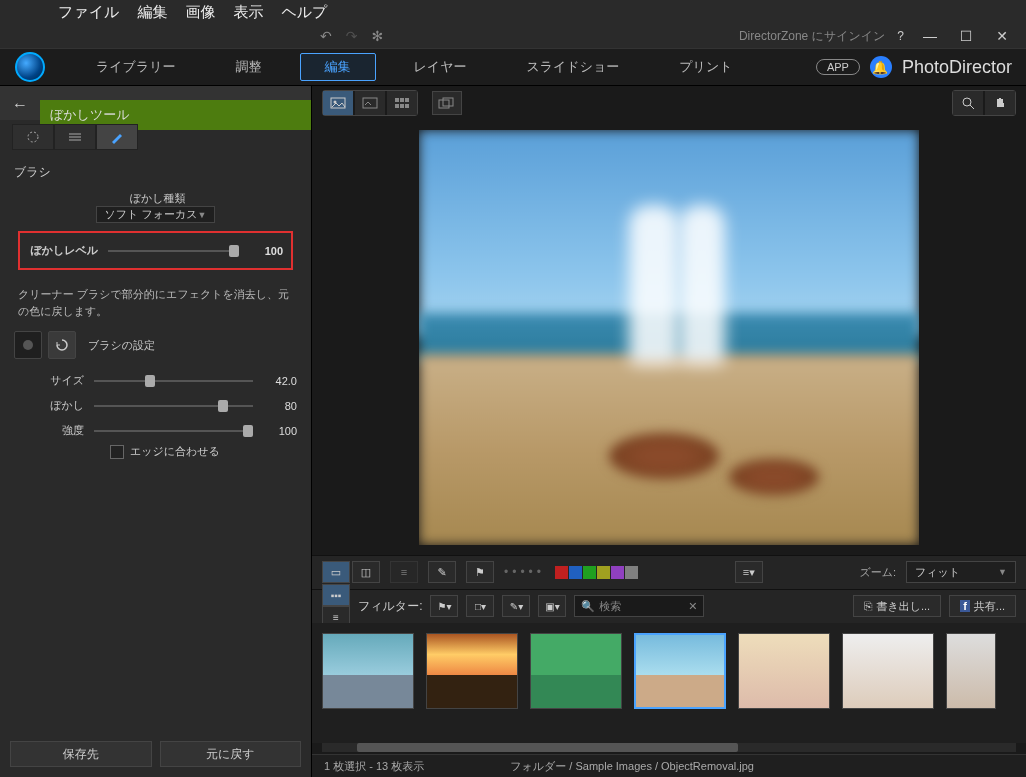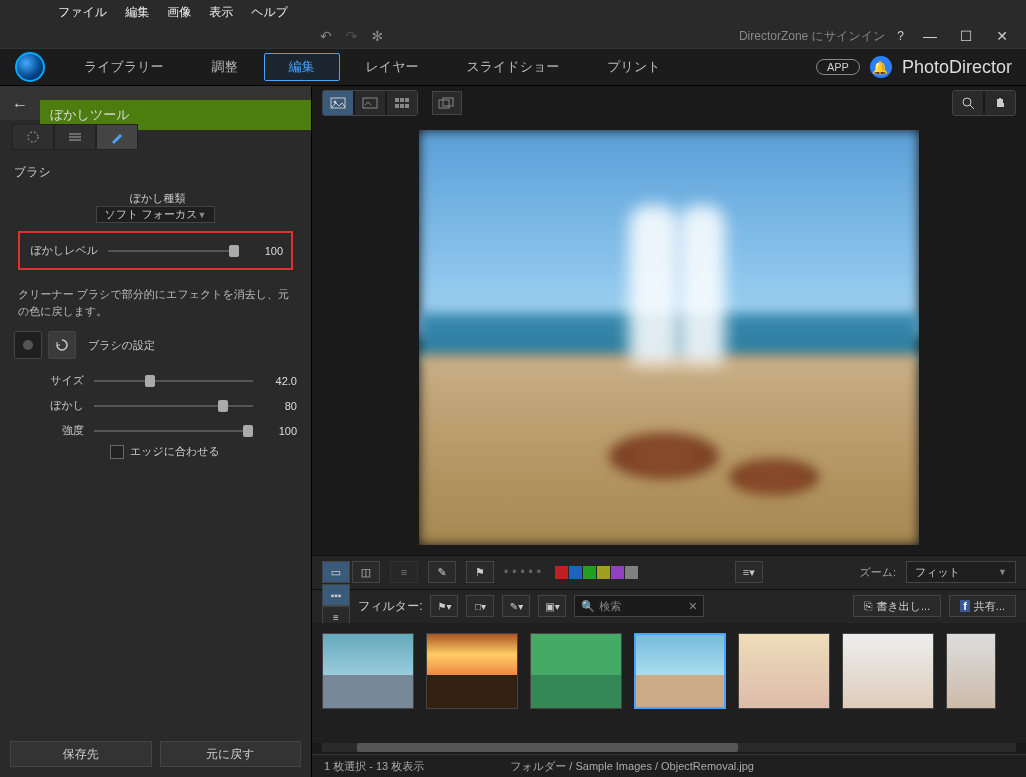--- a/index.html
+++ b/index.html
@@ -1,24 +1,24 @@
 <!DOCTYPE html>
 <html><head>
 <meta charset="utf-8">
 <style>
 * { margin: 0; padding: 0; box-sizing: border-box; font-family: "Meiryo", "Hiragino Sans", sans-serif; }
 body { background: #1a1a1a; color: #ccc; width: 1026px; height: 777px; overflow: hidden; font-size: 12px; }
 .topbar { height: 24px; background: #2a2a2a; display: flex; align-items: center; padding: 0 8px; }
 .topbar .menu { display: flex; gap: 18px; margin-left: 50px; }
-.topbar .menu span { color: #eee; font-size: 12px; cursor: pointer; }
+.topbar .menu span { color: #eee; font-size: 15px; cursor: pointer; }
 .winctrl { display: flex; gap: 8px; }
 .winctrl span { width: 28px; text-align: center; color: #ccc; font-size: 14px; cursor: pointer; }
 .toolrow { height: 24px; background: #2a2a2a; display: flex; align-items: center; padding-left: 320px; gap: 14px; color: #888; }
 .toolrow .icon { font-size: 14px; }
-.maintabs { height: 38px; background: #1c1c1c; display: flex; align-items: stretch; border-top: 1px solid #333; border-bottom: 1px solid #000; }
+.maintabs { height: 38px; background: #1c1c1c; display: flex; align-items: stretch; border-top: 1px solid #333; border-bottom: 1px solid #000; gap: 12px; }
 .app-logo { width: 60px; display: flex; align-items: center; justify-content: center; }
 .app-logo .circle { width: 30px; height: 30px; border-radius: 50%; background: radial-gradient(circle at 35% 35%, #4af 0%, #048 60%, #024 100%); border: 2px solid #0af; }
 .maintabs .tab { padding: 0 24px; display: flex; align-items: center; color: #bbb; font-size: 13px; cursor: pointer; }
 .maintabs .tab.active { color: #4aa3ff; border: 1px solid #4aa3ff; background: #1a2530; margin: 4px 2px; border-radius: 2px; }
 .maintabs .spacer { flex: 1; }
 .maintabs .appbadge { display: flex; align-items: center; gap: 10px; padding-right: 14px; }
 .appbadge .pill { border: 1px solid #888; border-radius: 10px; padding: 1px 10px; font-size: 11px; color: #ccc; }
 .appbadge .bell { width: 22px; height: 22px; border-radius: 50%; background: #2a7fff; display: flex; align-items: center; justify-content: center; color: #fff; font-size: 13px; }
 .appbadge .brand { font-size: 18px; color: #ddd; font-weight: 300; }
 .content { display: flex; height: 691px; }
@@ -33,21 +33,21 @@
 .sb-section .sectitle { font-size: 12px; color: #ccc; margin-bottom: 10px; }
 .row { display: flex; align-items: center; margin: 8px 0; flex-direction: column; }
 .row .label { width: 80px; text-align: right; padding-right: 10px; font-size: 11px; color: #ccc; }
 .dropdown { flex: 1; background: #1f1f1f; border: 1px solid #444; height: 22px; display: flex; align-items: center; padding: 0 8px; font-size: 11px; color: #ccc; justify-content: space-between; cursor: pointer; }
 .dropdown .arrow { color: #888; font-size: 9px; }
 .slider-row { display: flex; align-items: center; }
 .slider-row .label { width: 80px; text-align: right; padding-right: 10px; font-size: 11px; }
 .slider-track { flex: 1; height: 2px; background: #555; position: relative; }
 .slider-thumb { position: absolute; top: -5px; width: 10px; height: 12px; background: #aaa; border-radius: 2px; }
 .slider-val { width: 44px; text-align: right; font-size: 11px; color: #ddd; }
-.highlight-box { border: 2px solid #e03030; padding: 10px 8px; margin: 8px 4px; }
+.highlight-box { border: 2px solid #e03030; padding: 10px 8px; margin: 8px 4px; font-weight: bold; }
 .desc { font-size: 11px; color: #bbb; line-height: 1.5; padding: 8px 4px; }
 .brush-icons { display: flex; gap: 6px; align-items: center; padding: 4px 0; }
 .brush-icons .bicon { width: 28px; height: 28px; background: #1f1f1f; border: 1px solid #444; border-radius: 2px; display: flex; align-items: center; justify-content: center; cursor: pointer; }
 .brush-icons .label { font-size: 11px; margin-left: 6px; }
 .checkbox-row { display: flex; align-items: center; gap: 6px; padding: 6px 0 6px 96px; font-size: 11px; }
 .checkbox-row .cb { width: 14px; height: 14px; border: 1px solid #666; background: #222; }
 .sb-footer { margin-top: auto; display: flex; gap: 8px; padding: 10px; }
 .sb-footer button { flex: 1; height: 26px; background: #333; border: 1px solid #444; color: #ccc; font-size: 12px; cursor: pointer; }
 .main { flex: 1; background: #1a1a1a; display: flex; flex-direction: column; }
 .viewbar { height: 36px; display: flex; align-items: center; padding: 0 10px; gap: 6px; }

